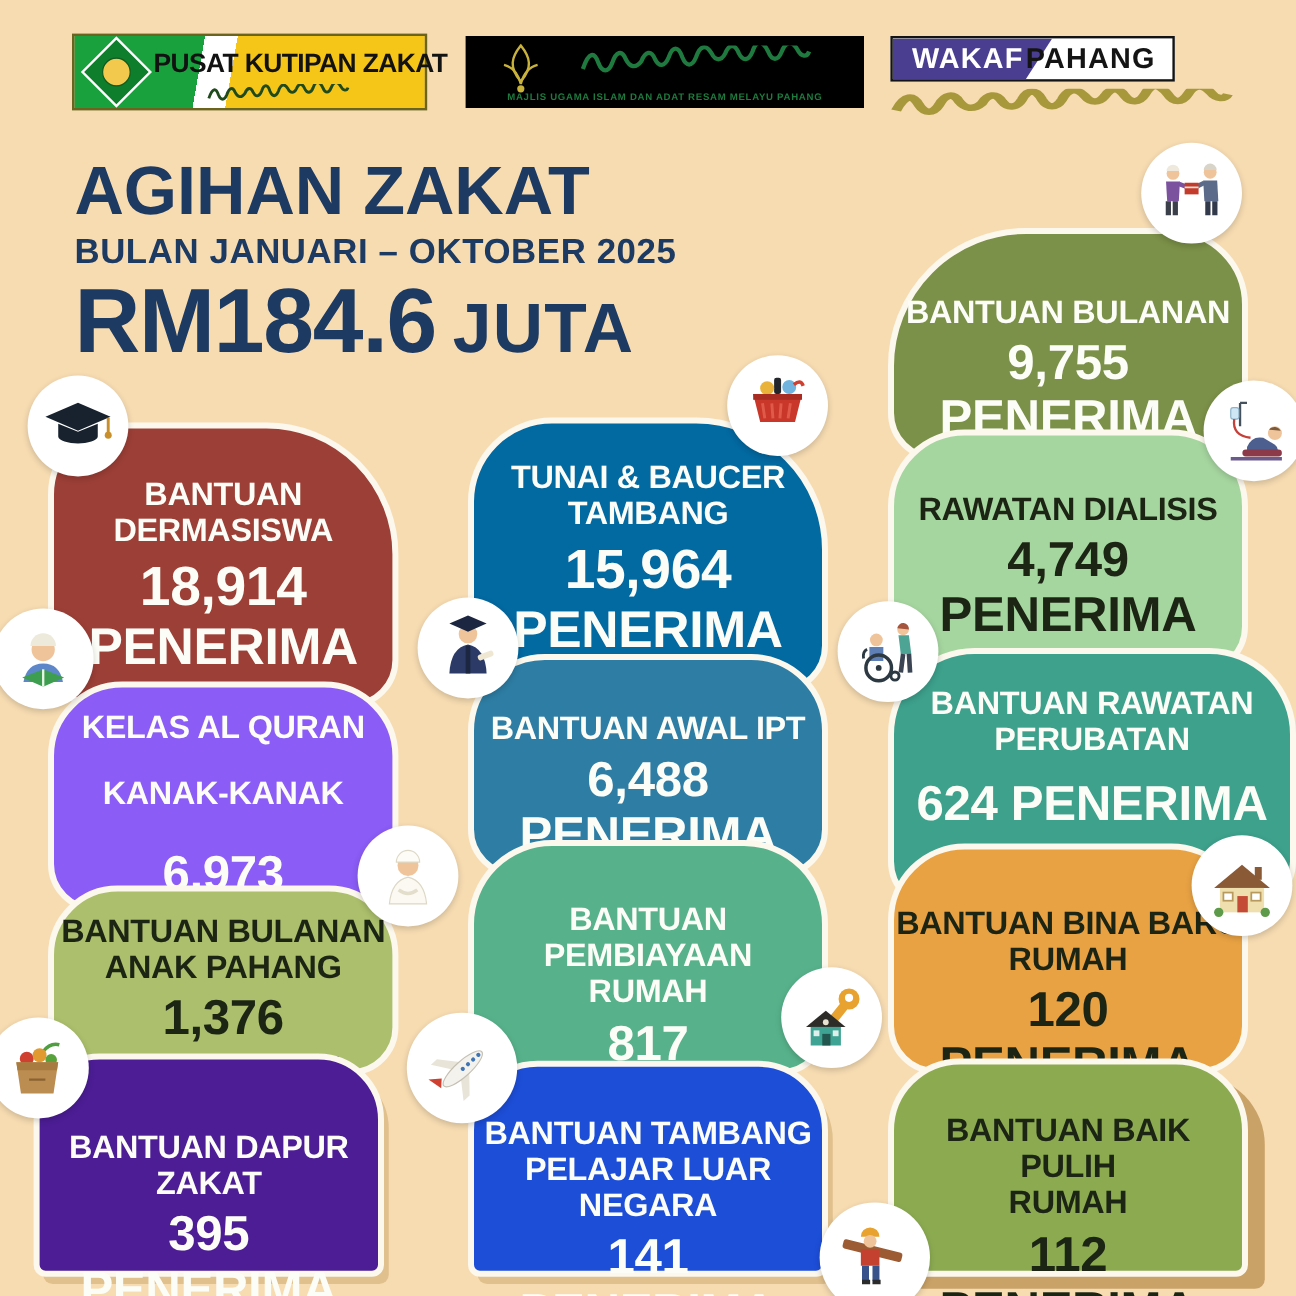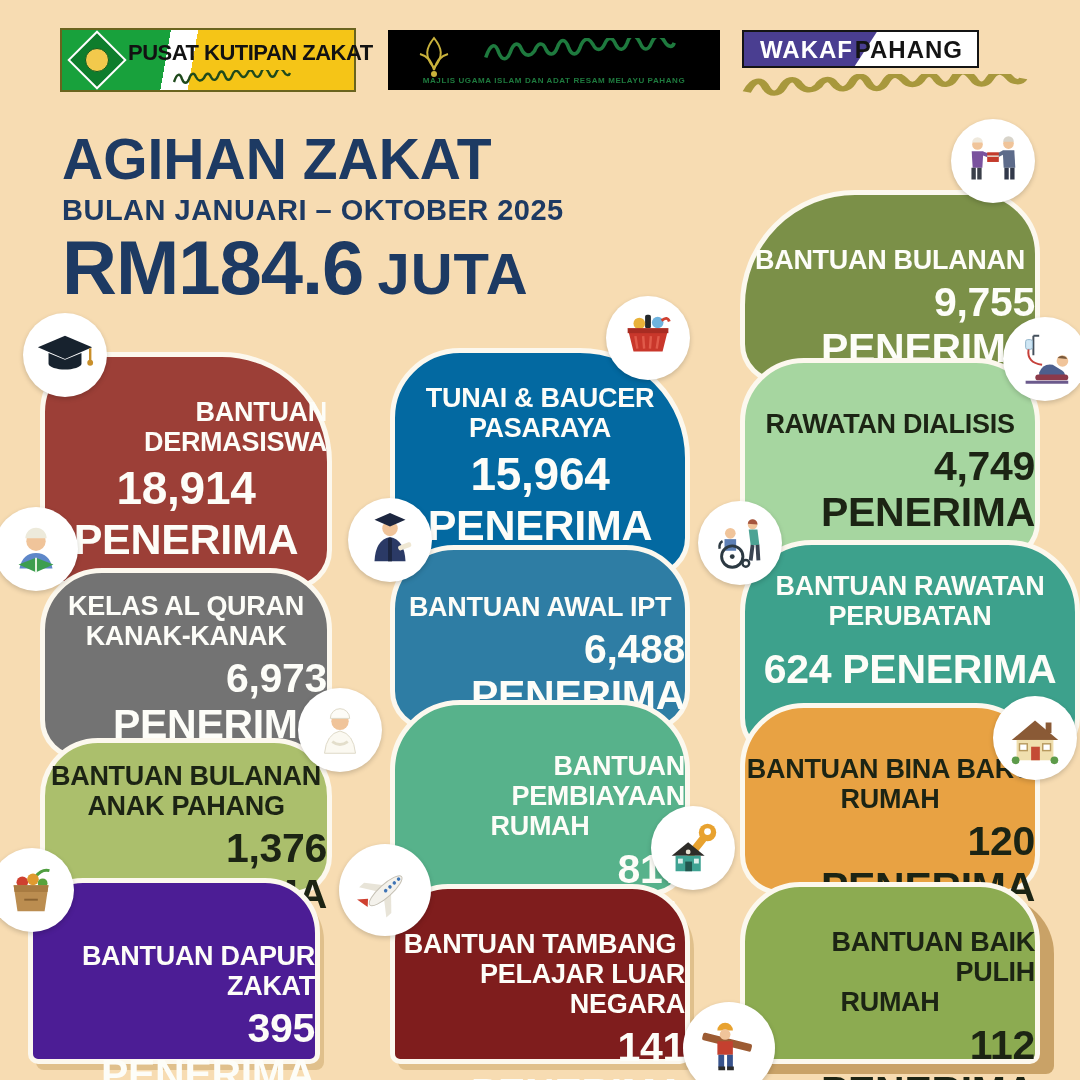--- a/index.html
+++ b/index.html
@@ -31,35 +31,35 @@
   .wakaf-callig{position:absolute;left:0;top:44px;}
   
   .h-title{position:absolute;left:62px;top:126px;font-size:57px;font-weight:800;color:#1d3a63;letter-spacing:0;}
   .h-sub{position:absolute;left:62px;top:194px;font-size:29px;font-weight:700;color:#1d3a63;letter-spacing:0.5px;}
   .h-amount{position:absolute;left:62px;top:224px;color:#1d3a63;white-space:nowrap;}
   .h-amount .rm{font-size:76px;font-weight:800;letter-spacing:-1px;}
   .h-amount .juta{font-size:58px;font-weight:600;margin-left:14px;letter-spacing:1px;}
   
   .card{position:absolute;box-sizing:border-box;border:5px solid #fcf8ee;
         display:flex;flex-direction:column;align-items:center;}
-  .cline{font-weight:700;text-align:right;line-height:1.12;letter-spacing:-0.3px;}
+  .cline{font-weight:700;text-align:center;line-height:1.12;letter-spacing:-0.3px;}
   .clabel{font-size:27px;}
   .cbig{font-size:41px;margin-top:5px;}
   .cbig2{font-size:46px;margin-top:6px;}
   .cunit{font-size:43px;margin-top:0px;}
   .fg-w{color:#fdfdf8;} .fg-d{color:#1c2414;}
   .c-l1{left:40px;top:352px;width:292px;height:238px;background:#9c3f37;border-radius:60px 110px 40px 40px;padding-top:40px;}
-  .c-l2{left:40px;top:568px;width:292px;height:192px;background:#737373;border-radius:62px 62px 40px 40px;padding-top:18px;}
+  .c-l2{left:40px;top:568px;width:292px;height:192px;background:#8b5cf6;border-radius:62px 62px 40px 40px;padding-top:18px;gap:25px;}
   .c-l3{left:40px;top:738px;width:292px;height:158px;background:#abbf6c;border-radius:58px 58px 40px 40px;padding-top:18px;}
   .c-l4{left:28px;top:878px;width:292px;height:186px;background:#4c1d95;border-radius:55px 55px 10px 10px;padding-top:58px;
         box-shadow:6px 8px 0 -2px rgba(180,140,70,.35);}
   .c-m1{left:390px;top:348px;width:300px;height:230px;background:#0369a1;border-radius:70px 110px 40px 40px;padding-top:30px;}
   .c-m2{left:390px;top:545px;width:300px;height:186px;background:#2e7da4;border-radius:64px 64px 40px 40px;padding-top:42px;}
   .c-m3{left:390px;top:700px;width:300px;height:196px;background:#57b28b;border-radius:70px 70px 40px 40px;padding-top:46px;}
-  .c-m4{left:390px;top:884px;width:300px;height:180px;background:#7f1d1d;border-radius:58px 58px 10px 10px;padding-top:40px;
+  .c-m4{left:390px;top:884px;width:300px;height:180px;background:#1d4ed8;border-radius:58px 58px 10px 10px;padding-top:40px;
         box-shadow:6px 8px 0 -2px rgba(180,140,70,.35);}
   .c-r1{left:740px;top:190px;width:300px;height:194px;background:#7b9048;border-radius:115px 64px 40px 40px;padding-top:50px;}
   .c-r2{left:740px;top:358px;width:300px;height:204px;background:#a6d6a0;border-radius:64px 64px 40px 40px;padding-top:46px;}
   .c-r3{left:740px;top:540px;width:340px;height:218px;background:#3da18c;border-radius:72px 72px 40px 40px;padding-top:26px;}
   .c-r3 .cbig{margin-top:16px;}
   .c-r4{left:740px;top:703px;width:300px;height:192px;background:#e8a243;border-radius:64px 64px 40px 40px;padding-top:46px;}
   .c-r5{left:740px;top:882px;width:300px;height:182px;background:#8cab51;border-radius:60px 60px 10px 10px;padding-top:40px;
         box-shadow:16px 12px 0 -2px #c9a267;}
   
   .icircle{position:absolute;width:84px;height:84px;border-radius:50%;background:#ffffff;
@@ -142,21 +142,21 @@
   <div class="cline clabel">ANAK PAHANG</div>
   <div class="cline cbig">1,376 PENERIMA</div>
 </div>
 <div class="card c-l4 fg-w">
   <div class="cline clabel">BANTUAN DAPUR ZAKAT</div>
   <div class="cline cbig">395 PENERIMA</div>
 </div>
 
 <div class="card c-m1 fg-w">
   <div class="cline clabel">TUNAI &amp; BAUCER</div>
-  <div class="cline clabel">PASARAYA</div>
+  <div class="cline clabel">TAMBANG</div>
   <div class="cline cbig2">15,964</div>
   <div class="cline cunit">PENERIMA</div>
 </div>
 <div class="card c-m2 fg-w">
   <div class="cline clabel">BANTUAN AWAL IPT</div>
   <div class="cline cbig">6,488 PENERIMA</div>
 </div>
 <div class="card c-m3 fg-w">
   <div class="cline clabel">BANTUAN PEMBIAYAAN</div>
   <div class="cline clabel">RUMAH</div>

